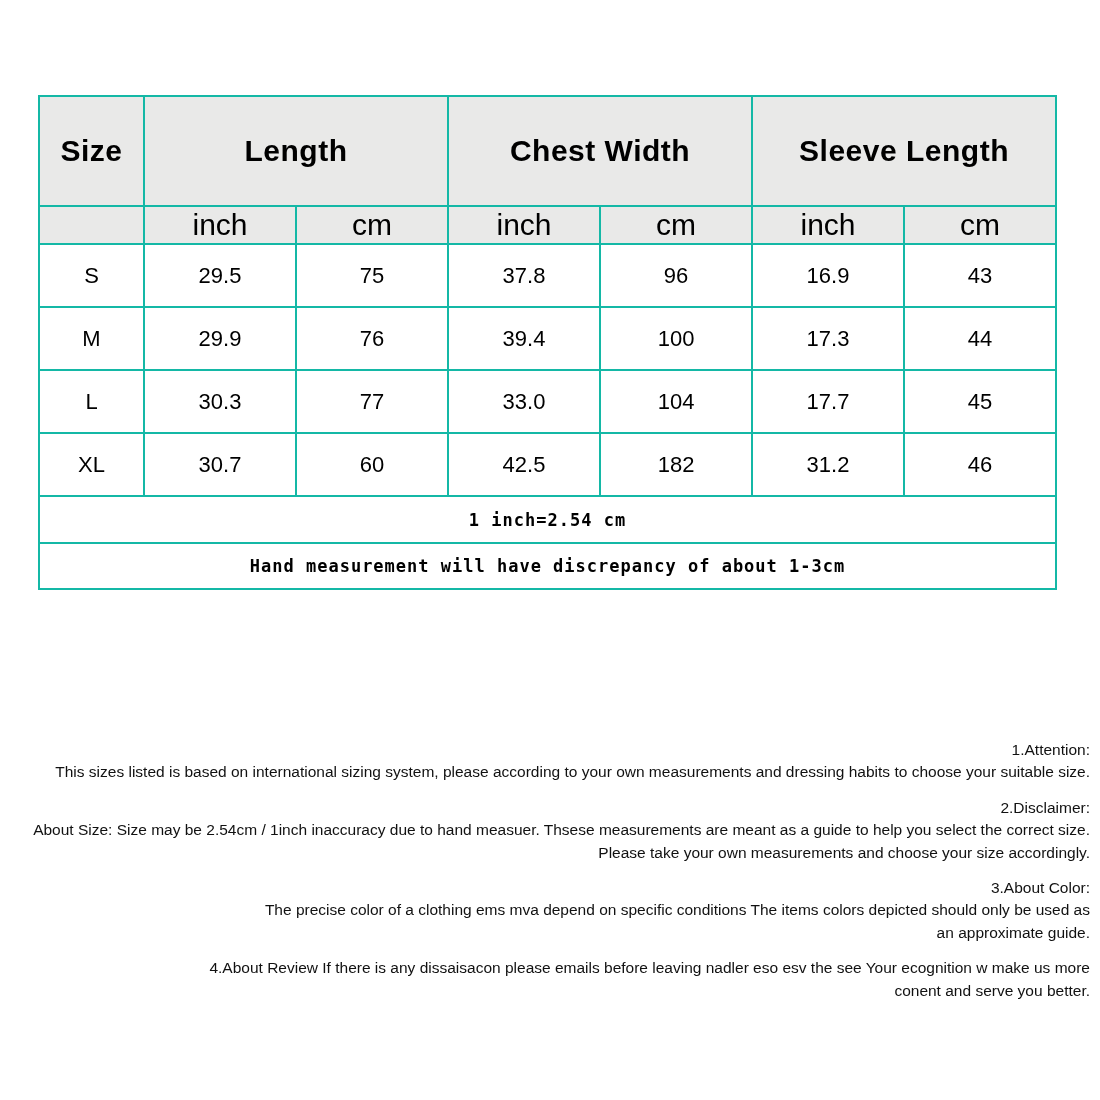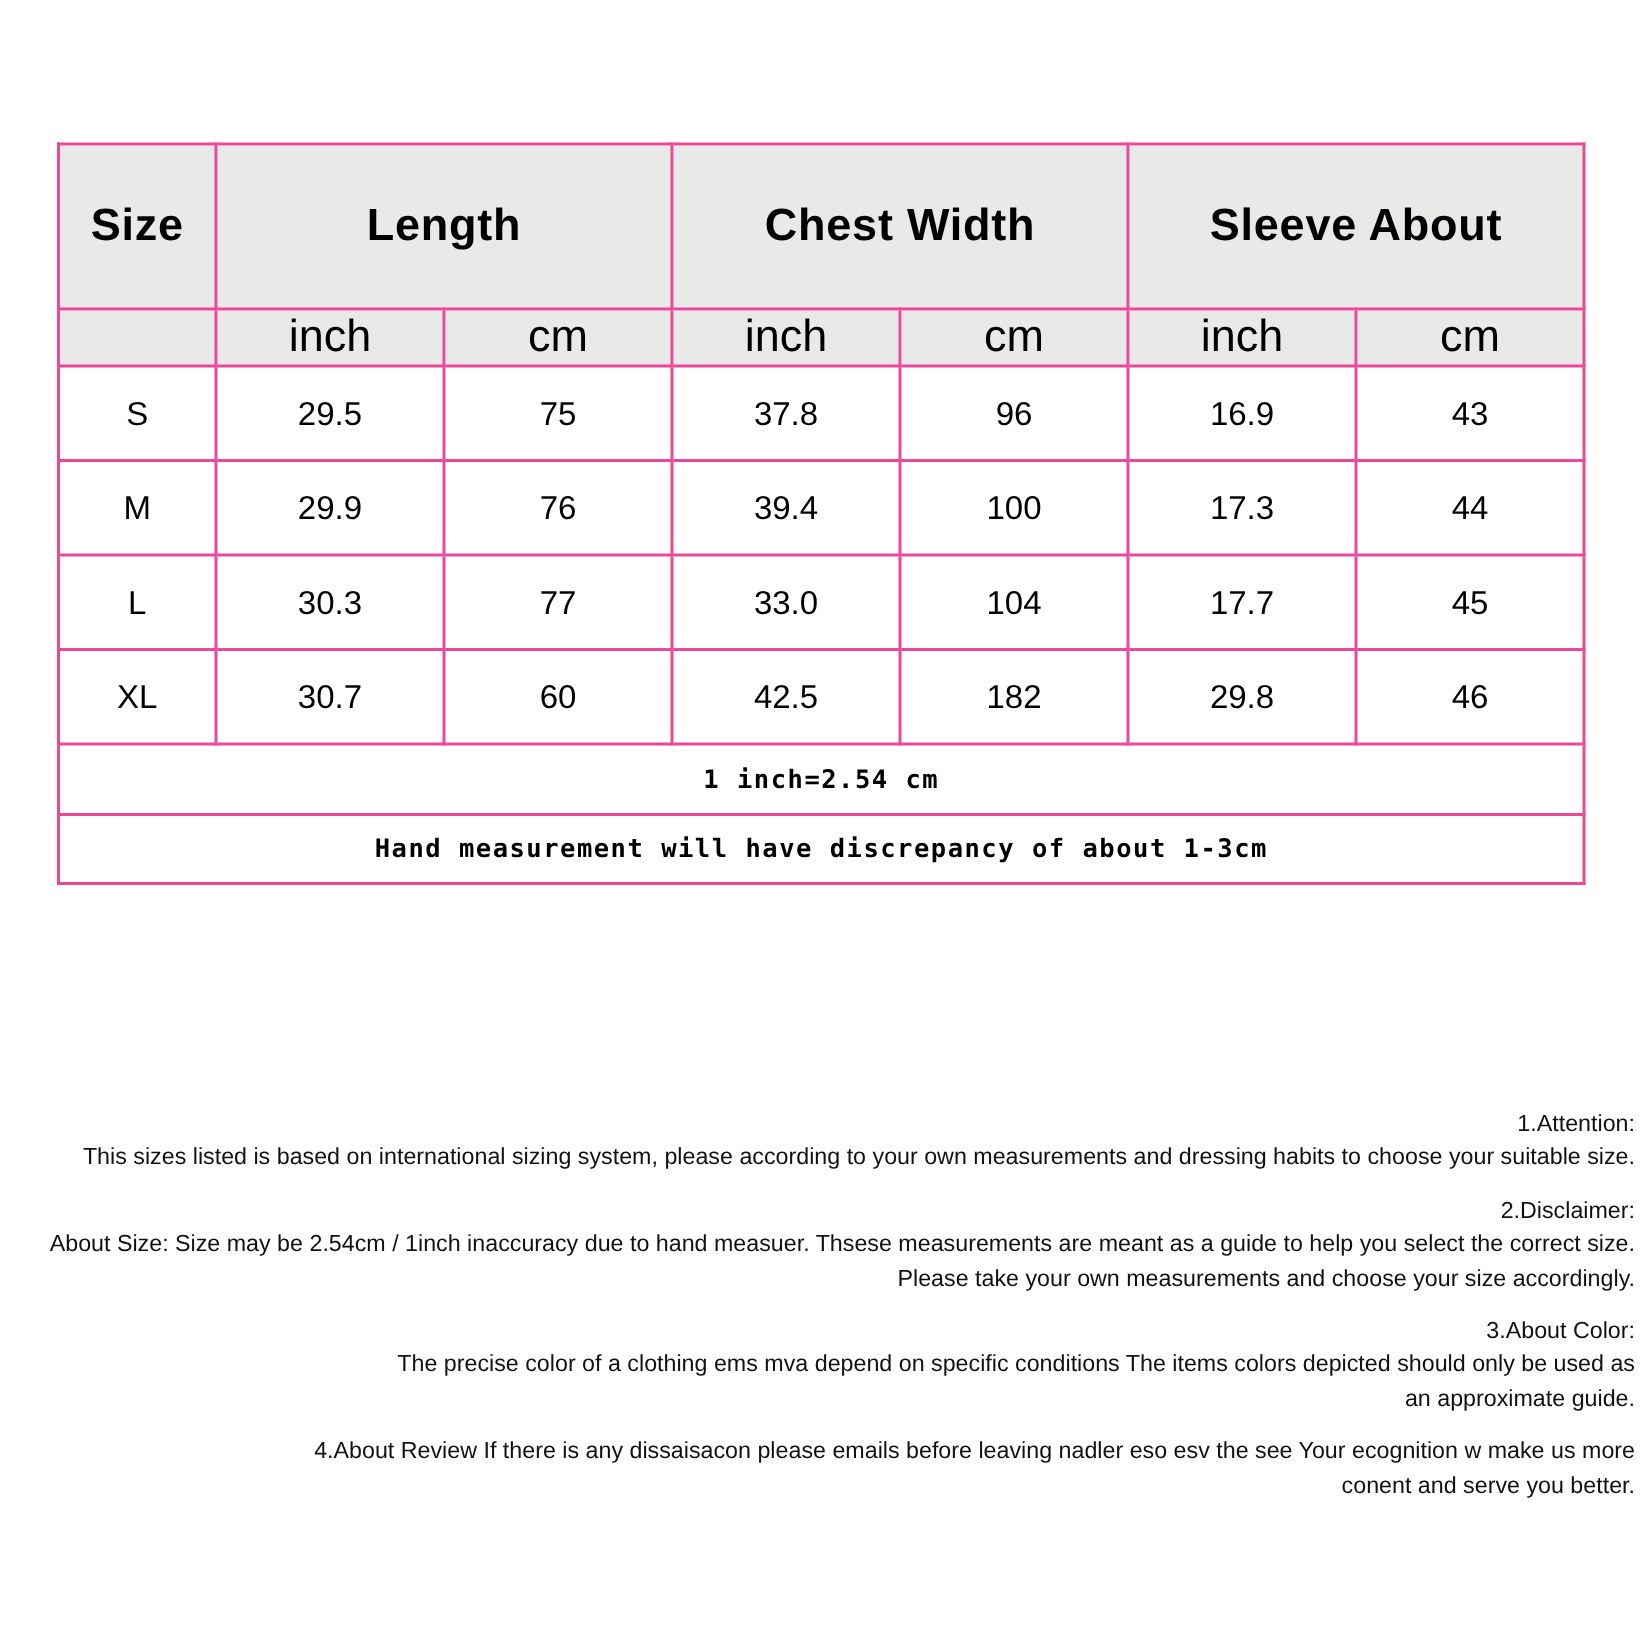--- a/index.html
+++ b/index.html
@@ -17,21 +17,21 @@
 
   table.size-table {
     position: absolute;
     left: 38px;
     top: 95px;
     width: 1017px;
     border-collapse: collapse;
     table-layout: fixed;
   }
   .size-table th, .size-table td {
-    border: 2px solid #ec4899;
+    border: 2px solid #14b8a6;
     text-align: center;
     vertical-align: middle;
     padding: 0;
     overflow: hidden;
   }
   tr.head-row th {
     height: 108px;
     background: #e9e9e8;
     font-size: 30px;
     font-weight: bold;
@@ -96,21 +96,21 @@
         <col style="width:152px">
       <col style="width:152px">
         <col style="width:152px">
     </colgroup>
 
     <tbody>
         <tr class="head-row">
       <th>Size</th>
       <th colspan="2">Length</th>
       <th colspan="2">Chest Width</th>
-      <th colspan="2">Sleeve About</th>
+      <th colspan="2">Sleeve Length</th>
     </tr>
 
     <tr class="units-row">
       <td></td>
       <td>inch</td>
       <td>cm</td>
       <td>inch</td>
       <td>cm</td>
       <td>inch</td>
       <td>cm</td>
@@ -145,21 +145,21 @@
       <td>17.7</td>
       <td>45</td>
     </tr>
 
     <tr class="data-row">
       <td>XL</td>
       <td>30.7</td>
       <td>60</td>
       <td>42.5</td>
       <td>182</td>
-      <td>29.8</td>
+      <td>31.2</td>
       <td>46</td>
     </tr>
 
     <tr class="footnote-row-1">
       <td colspan="7">1 inch=2.54 cm</td>
     </tr>
     <tr class="footnote-row-2">
       <td colspan="7">Hand measurement will have discrepancy of about 1-3cm</td>
     </tr>
   </tbody>

